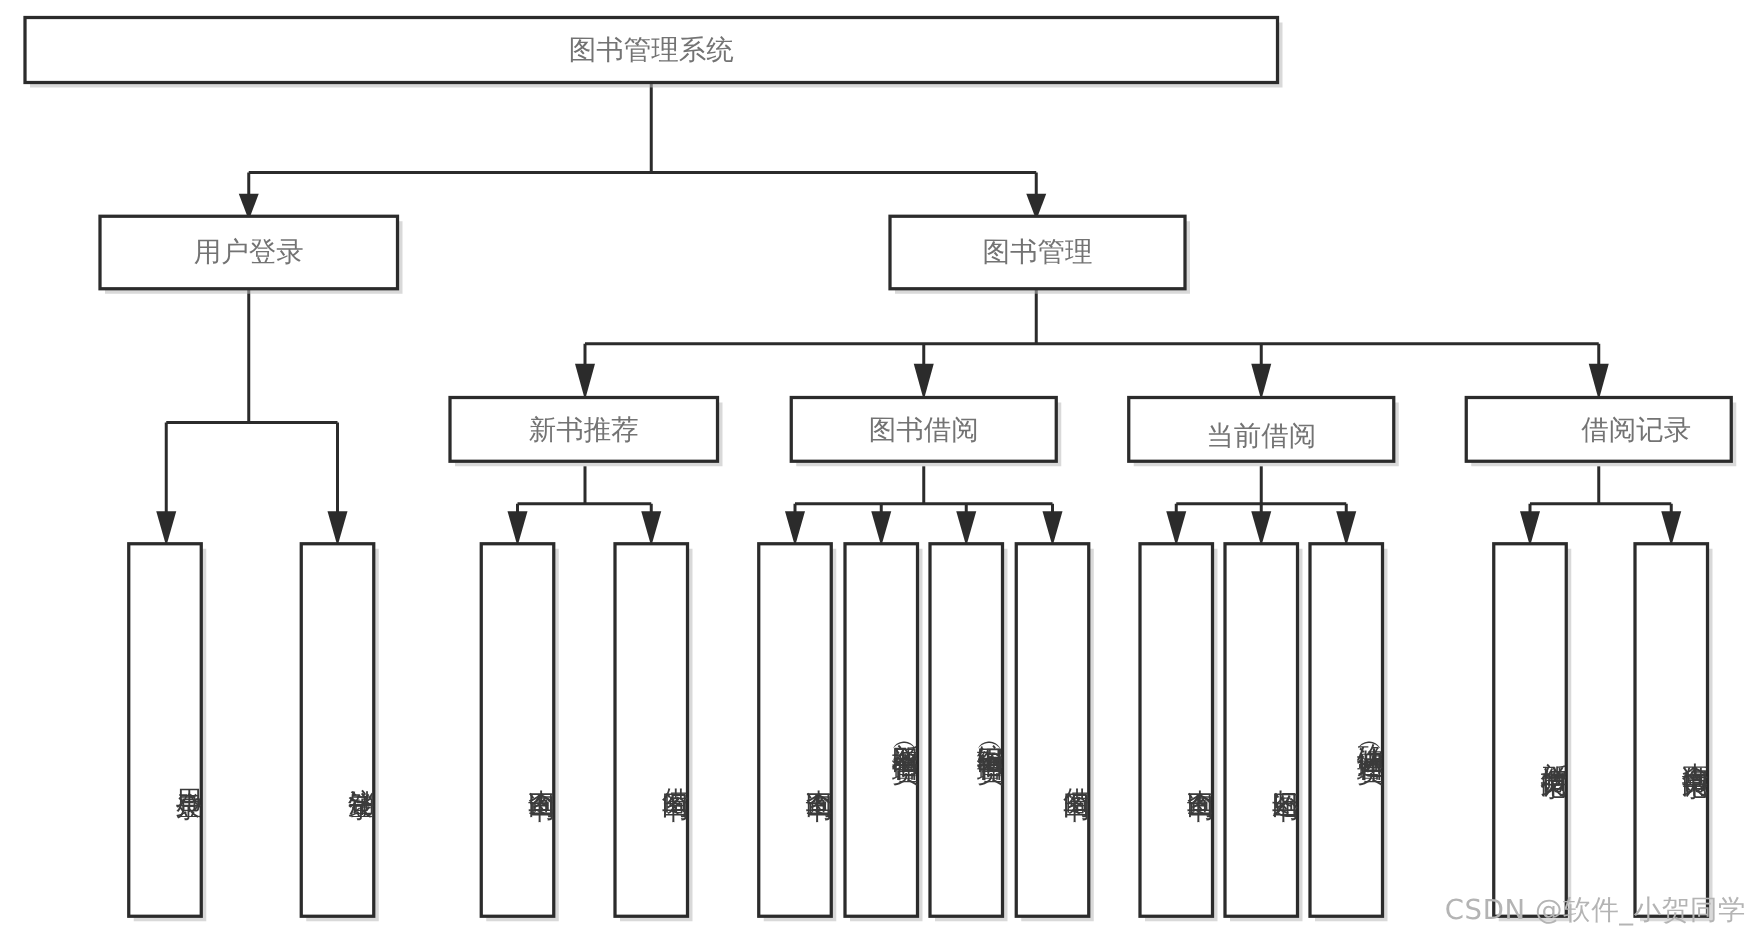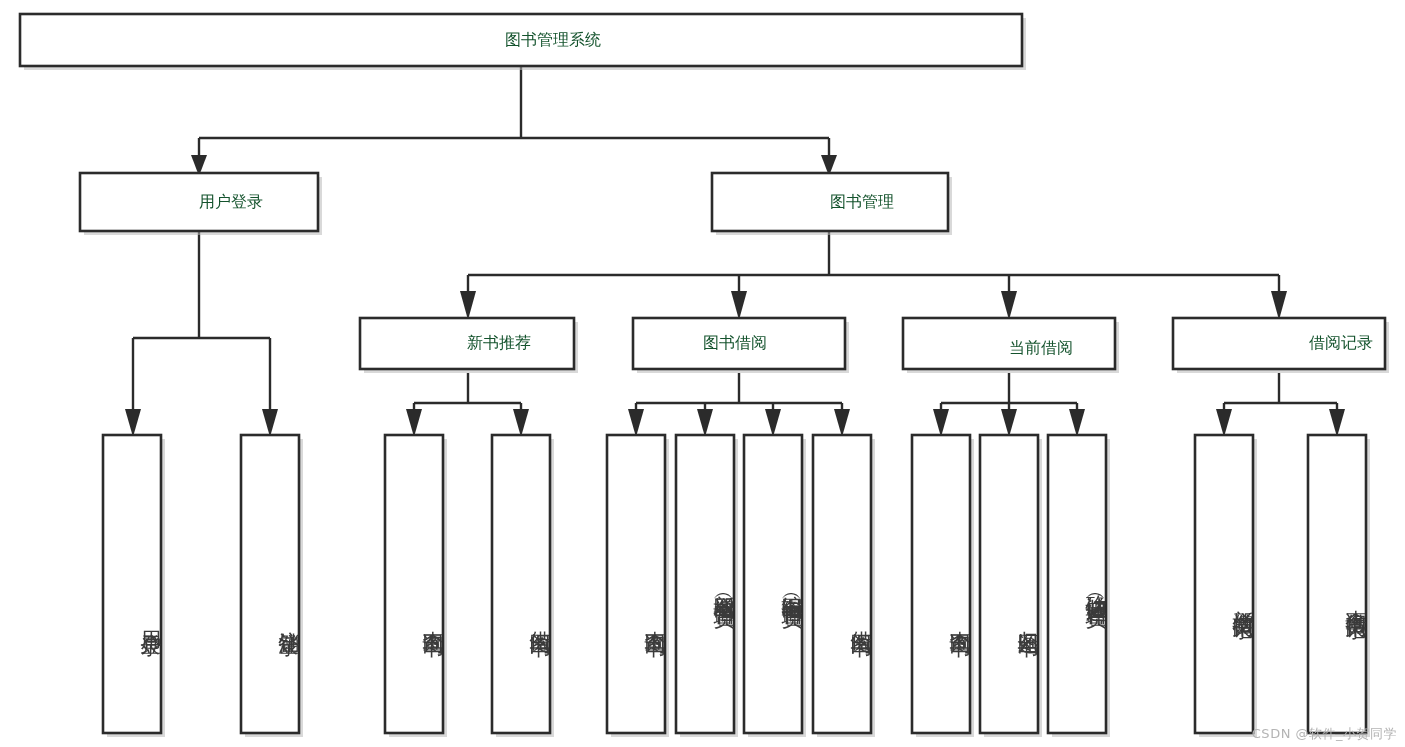--- a/index.html
+++ b/index.html
@@ -59,35 +59,34 @@
     text-align: center;
     display: flex;
     align-items: flex-start;
     justify-content: center;
     pointer-events: none;
     white-space: nowrap;
   }
   .hlabel {
     position: absolute;
     font-family: "DejaVu Sans", "Liberation Sans", sans-serif;
-    font-size: 16px;
-    color: #14532d;
+    font-size: 22px;
+    color: #737373;
     display: flex;
     align-items: center;
     justify-content: center;
     pointer-events: none;
     white-space: nowrap;
-    margin-left: 32px;
   }
   .watermark {
     position: absolute;
     right: 8px;
     bottom: 4px;
     font-family: "DejaVu Sans", "Liberation Sans", sans-serif;
-    font-size: 13px;
+    font-size: 22px;
     color: #b4b4b4;
     letter-spacing: 0.5px;
     white-space: nowrap;
     pointer-events: none;
     margin-left: 31px;
   }
 </style>
 </head>
 <body>
 
@@ -227,21 +226,21 @@
       <rect class="node-rect" x="1308" y="435" width="58" height="298"></rect>
     </g>
   </svg>
 
   <div class="hlabel" style="left:20px; top:14px; width:1002px; height:52px;">图书管理系统</div>
 
   <div class="hlabel" style="left:80px; top:173px; width:238px; height:58px;">用户登录</div>
   <div class="hlabel" style="left:360px; top:318px; width:214px; height:51px;">新书推荐</div>
 
   <div class="hlabel" style="left:712px; top:173px; width:236px; height:58px;">图书管理</div>
-  <div class="hlabel" style="left:597px; top:318px; width:212px; height:51px;">图书借阅</div>
+  <div class="hlabel" style="left:633px; top:318px; width:212px; height:51px;">图书借阅</div>
   <div class="hlabel" style="left:903px; top:318px; width:212px; height:61px;">当前借阅</div>
   <div class="hlabel" style="left:1173px; top:318px; width:212px; height:51px;padding-left:30px;">借阅记录</div>
 
   <div class="vlabel" style="left:103px; top:505px; width:58px; height:225px;">用户登录</div>
   <div class="vlabel" style="left:241px; top:505px; width:58px; height:225px;">注销登录</div>
 
   <div class="vlabel" style="left:385px; top:505px; width:58px; height:225px;">查询图书</div>
   <div class="vlabel" style="left:492px; top:505px; width:58px; height:225px;">借阅图书</div>
 
   <div class="vlabel" style="left:607px; top:505px; width:58px; height:225px;">查询图书</div>

